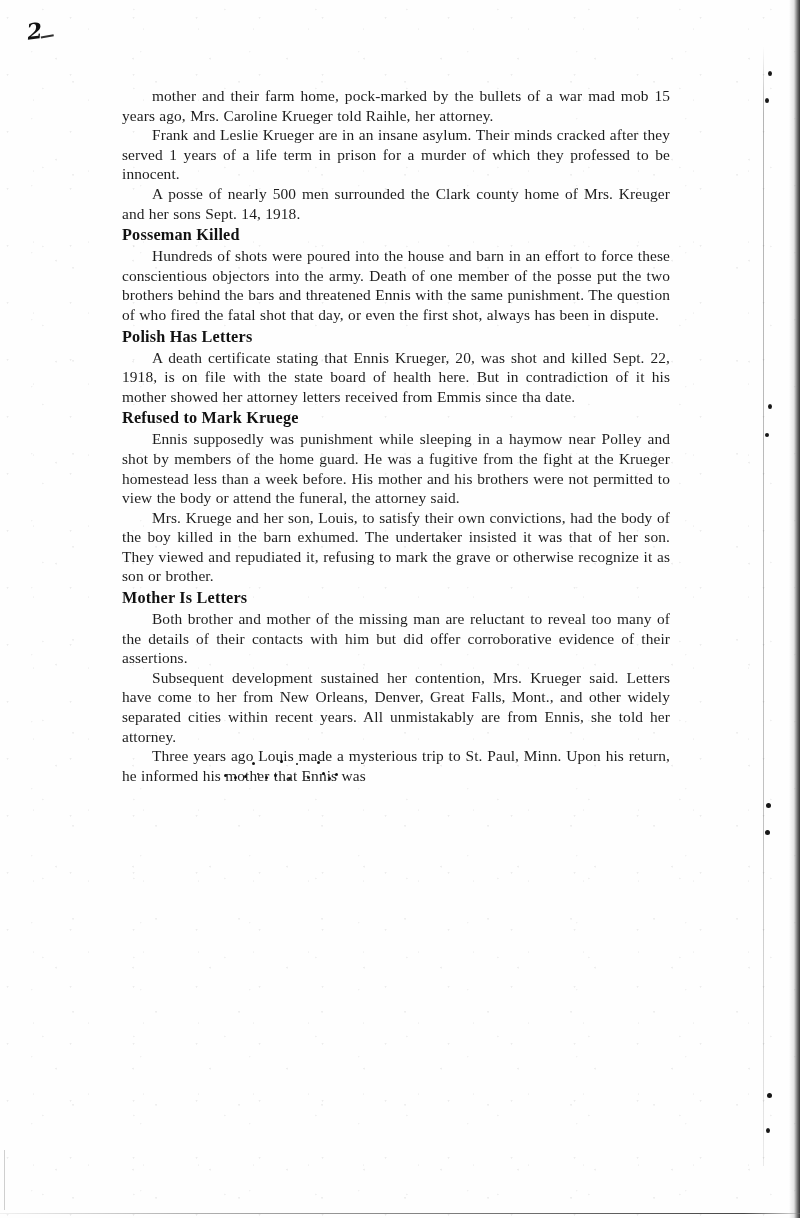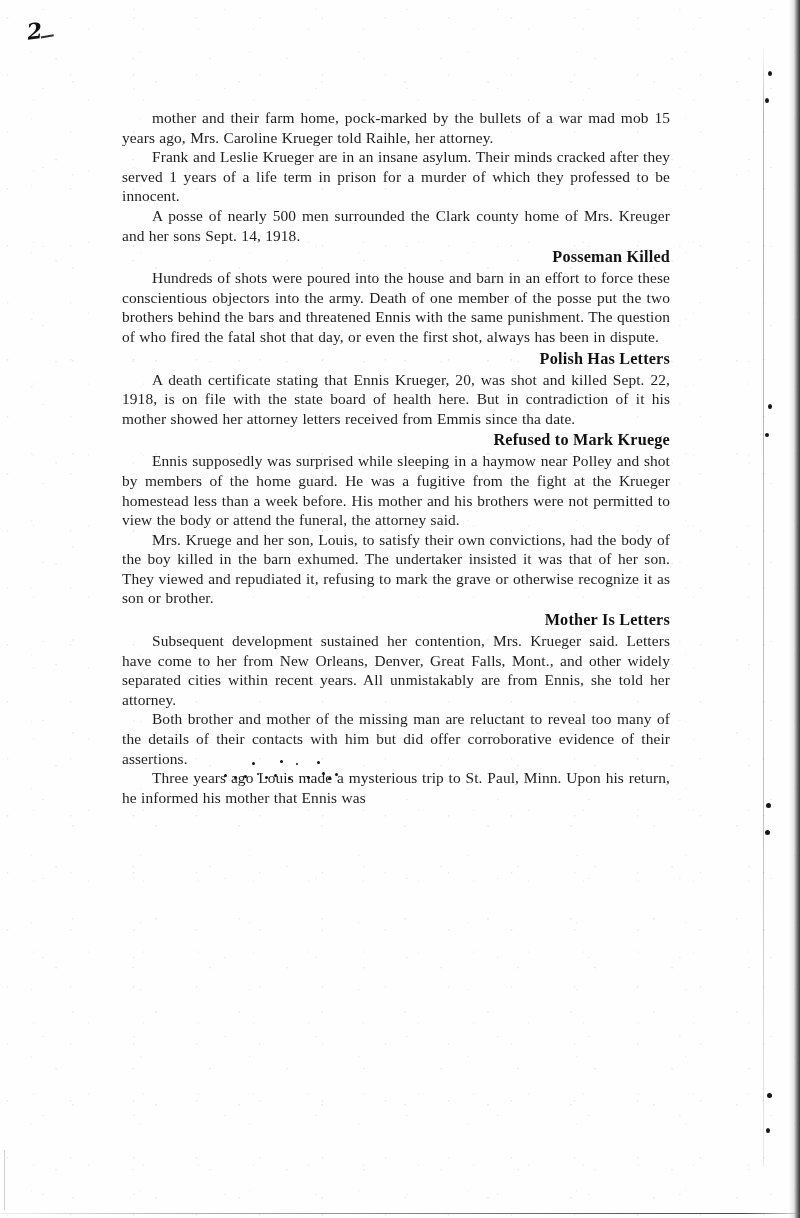--- a/index.html
+++ b/index.html
@@ -117,42 +117,42 @@
     width: 13px;
     height: 2px;
     background: #303030;
     transform: rotate(-3deg);
   }
 
   
   .article {
     position: absolute;
     left: 122px;
-    top: 108px;
+    top: 86px;
     width: 548px;
   }
 
   .para {
     margin: 0;
     text-indent: 30px;
     text-align: justify;
     font-size: 15.4px;
     line-height: 19.6px;
     letter-spacing: .1px;
     word-spacing: .4px;
     color: #1d1d1d;
   }
 
   .para.last-line-natural {
     text-align-last: left;
   }
 
   .subhead {
     margin: 1px 0 0 0;
-    text-align: right;
+    text-align: left;
     font-size: 16.2px;
     line-height: 22px;
     font-weight: 700;
     letter-spacing: .2px;
     color: #121212;
   }
 
   
   .blotch-cluster {
     position: absolute;
@@ -174,25 +174,25 @@
 
   <div class="article" id="article-body">
       <p class="para">mother and their farm home, pock-marked by the bullets of a war mad mob 15 years ago, Mrs. Caroline Krueger told Raihle, her attorney.</p>
       <p class="para">Frank and Leslie Krueger are in an insane asylum. Their minds cracked after they served 1 years of a life term in prison for a murder of which they professed to be innocent.</p>
       <p class="para">A posse of nearly 500 men surrounded the Clark county home of Mrs. Kreuger and her sons Sept. 14, 1918.</p>
       <p class="subhead">Posseman Killed</p>
       <p class="para">Hundreds of shots were poured into the house and barn in an effort to force these conscientious objectors into the army. Death of one member of the posse put the two brothers behind the bars and threatened Ennis with the same punishment.  The question of who fired the fatal shot that day, or even the first shot, always has been in dispute.</p>
       <p class="subhead">Polish Has Letters</p>
       <p class="para">A death certificate stating that Ennis Krueger, 20, was shot and killed Sept. 22, 1918, is on file with the state board of health here. But in contradiction of it his mother showed her attorney letters received from Emmis since tha date.</p>
       <p class="subhead">Refused to Mark Kruege</p>
-      <p class="para">Ennis supposedly was surprised while sleeping in a haymow near Polley and shot by members of the home guard. He was a fugitive from the fight at the Krueger homestead less than a week before.  His mother and his brothers were not permitted to view the body or attend the funeral,  the  attorney said.</p>
+      <p class="para">Ennis supposedly was punishment while sleeping in a haymow near Polley and shot by members of the home guard. He was a fugitive from the fight at the Krueger homestead less than a week before.  His mother and his brothers were not permitted to view the body or attend the funeral,  the  attorney said.</p>
       <p class="para">Mrs. Kruege and her son, Louis, to satisfy their own convictions, had the body of the boy killed in the barn exhumed. The undertaker insisted it was that of her son. They viewed and repudiated it, refusing to mark the grave or otherwise recognize it as son or brother.</p>
       <p class="subhead">Mother Is Letters</p>
+      <p class="para">Both brother and mother of the missing man are reluctant to reveal too many of the details of their contacts with him but did offer corroborative evidence of their assertions.</p>
       <p class="para">Subsequent development sustained  her  contention, Mrs. Krueger said. Letters have come to her from New Orleans, Denver, Great Falls, Mont., and other widely separated cities within recent years. All unmistakably are from Ennis, she told her attorney.</p>
-      <p class="para">Both brother and mother of the missing man are reluctant to reveal too many of the details of their contacts with him but did offer corroborative evidence of their assertions.</p>
       <p class="para last-line-natural">Three years ago Louis made a mysterious trip to St. Paul, Minn. Upon his return, he informed his mother that Ennis was</p>
     </div>
 
   <div class="blotch-cluster" style="left:222px; top:760px; width:200px; height:38px;">
     <i style="left:2px;  top:14px; width:3px; height:3px;"></i>
     <i style="left:12px; top:16px; width:3px; height:3px;"></i>
     <i style="left:22px; top:15px; width:3px; height:3px;"></i>
     <i style="left:35px; top:13px; width:2px; height:2px;"></i>
     <i style="left:43px; top:16px; width:3px; height:3px;"></i>
     <i style="left:52px; top:14px; width:3px; height:3px;"></i>

